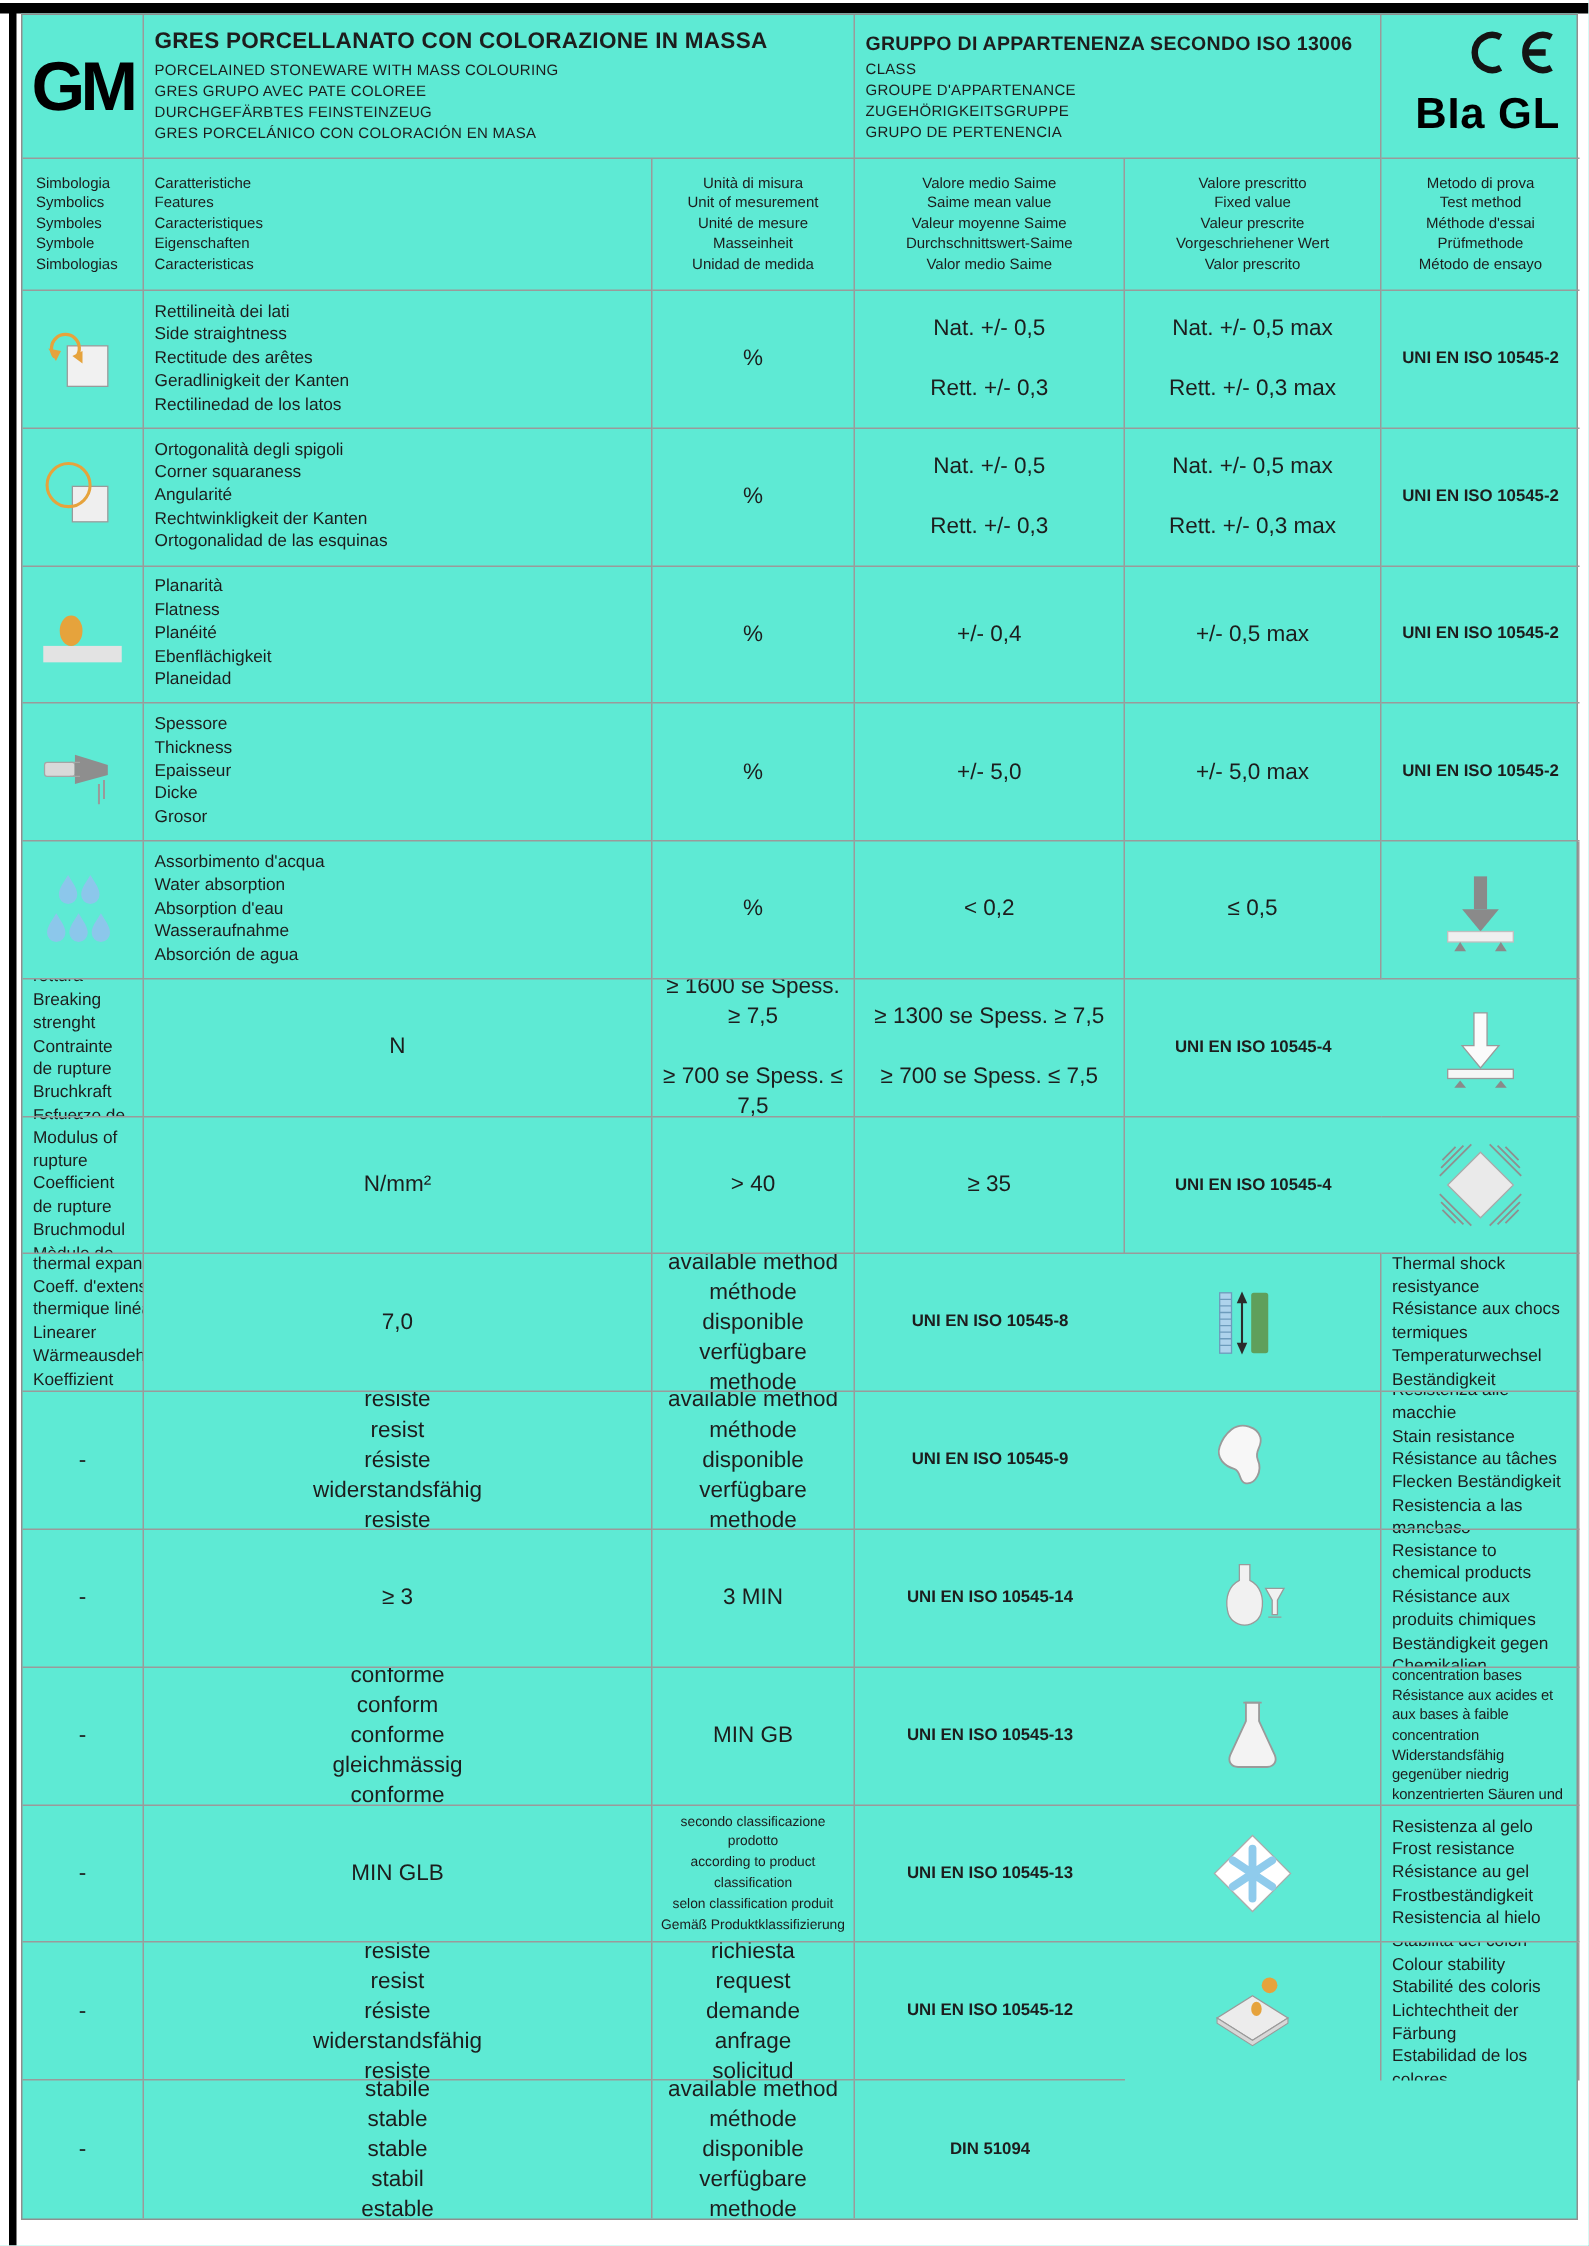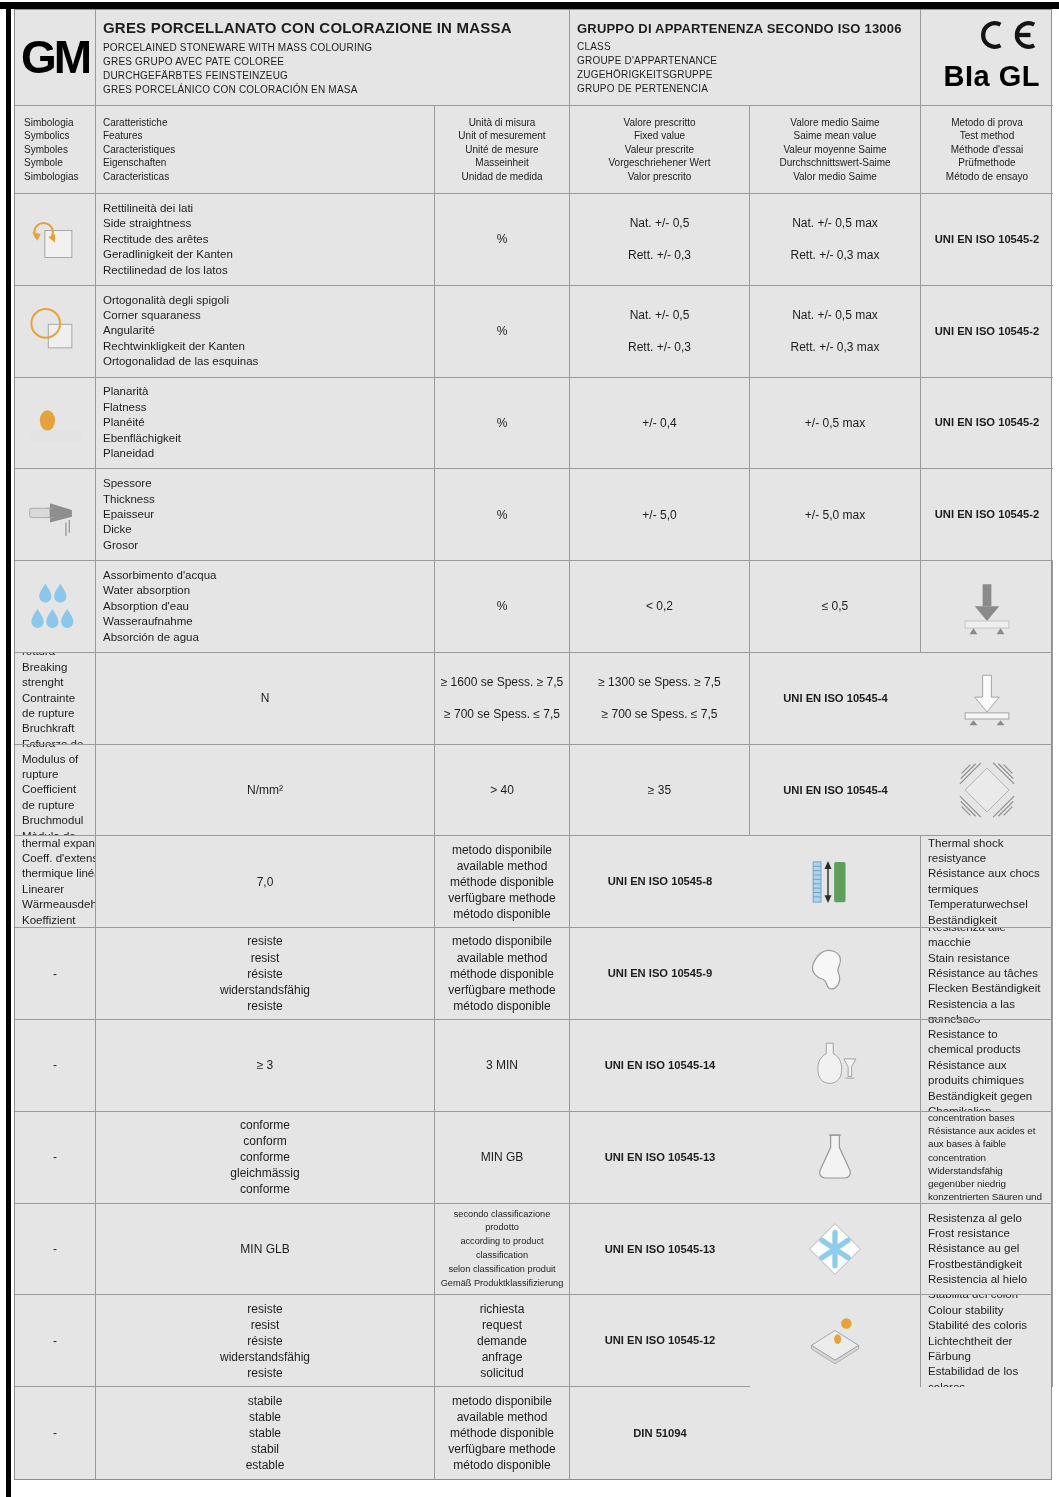--- a/index.html
+++ b/index.html
@@ -2,37 +2,37 @@
 <html><head>
 <meta charset="utf-8">
 <style>
   html,body{margin:0;padding:0;background:#fff}
   body{width:1059px;height:1497px;position:relative;font-family:"Liberation Sans",sans-serif;color:#1d1d1d;-webkit-font-smoothing:antialiased}
   .edge-top{position:absolute;left:0;top:2px;width:1059px;height:7px;background:#000}
   .edge-left{position:absolute;left:6px;top:2px;width:5px;height:1495px;background:#000}
   .sheet{position:absolute;left:14px;top:9px;width:1038px;height:1471px;box-sizing:border-box;display:grid;
          grid-template-columns:81px 339px 135px 180px 171px 132px;
          grid-template-rows:96px 88px repeat(14,1fr);
-         border:1px solid #8f8f8f;background:#e5e5e5}
+         border:1px solid #8f8f8f;background:#5eead4}
   .cell{box-sizing:border-box;border-right:1px solid #9a9a9a;border-bottom:1px solid #9a9a9a;
         display:flex;flex-direction:column;justify-content:center;align-items:center;text-align:center;
         font-size:11.5px;line-height:1.34;white-space:pre-line;overflow:hidden;padding:3px 4px}
   .cell.left{align-items:flex-start;text-align:left;padding:4px 8px 4px 7px}
   .nr{border-right:none}
   .nb{border-bottom:none}
   .span2{grid-column:span 2}
   .h-logo{font-size:46px;font-weight:800;letter-spacing:-3px;color:#000}
   .h-title{align-items:flex-start;text-align:left;padding-left:12px}
   .t-main{font-size:15px;font-weight:700;letter-spacing:.2px;margin-bottom:3px}
   .t-sub{font-size:10px;line-height:1.38;letter-spacing:.2px}
   .h-ce{justify-content:space-between;align-items:flex-end;padding:10px 13px 9px 4px}
   .bia{font-size:29px;font-weight:700;letter-spacing:.5px;color:#000}
   .colhead{font-size:10px}
   .method{font-weight:600;font-size:11.2px}
-  .vals{font-size:12px}
+  .vals{font-size:15px}
   .small1{font-size:9.9px;letter-spacing:-.1px}
   .small2{font-size:9.2px;line-height:1.5}
   svg{display:block}
 </style>
 </head>
 <body>
 
 <div class="edge-top"></div>
 <div class="edge-left"></div>
 
@@ -70,30 +70,30 @@
   <div class="cell left colhead">Caratteristiche
 Features
 Caracteristiques
 Eigenschaften
 Caracteristicas</div>
   <div class="cell colhead">Unità di misura
 Unit of mesurement
 Unité de mesure
 Masseinheit
 Unidad de medida</div>
+  <div class="cell colhead">Valore medio Saime
+Saime mean value
+Valeur moyenne Saime
+Durchschnittswert-Saime
+Valor medio Saime</div>
   <div class="cell colhead">Valore prescritto
 Fixed value
 Valeur prescrite
 Vorgeschriehener Wert
 Valor prescrito</div>
-  <div class="cell colhead">Valore medio Saime
-Saime mean value
-Valeur moyenne Saime
-Durchschnittswert-Saime
-Valor medio Saime</div>
   <div class="cell nr colhead">Metodo di prova
 Test method
 Méthode d'essai
 Prüfmethode
 Método de ensayo</div>
 
   <div class="cell">
     <svg width="54" height="54" viewBox="0 0 64 64">
         <rect x="20" y="22" width="32" height="32" fill="#f1f1f1" stroke="#9a9a9a"></rect>
         <path d="M10 31 A11 11 0 1 1 27 31" fill="none" stroke="#E6A33C" stroke-width="2.6"></path>

